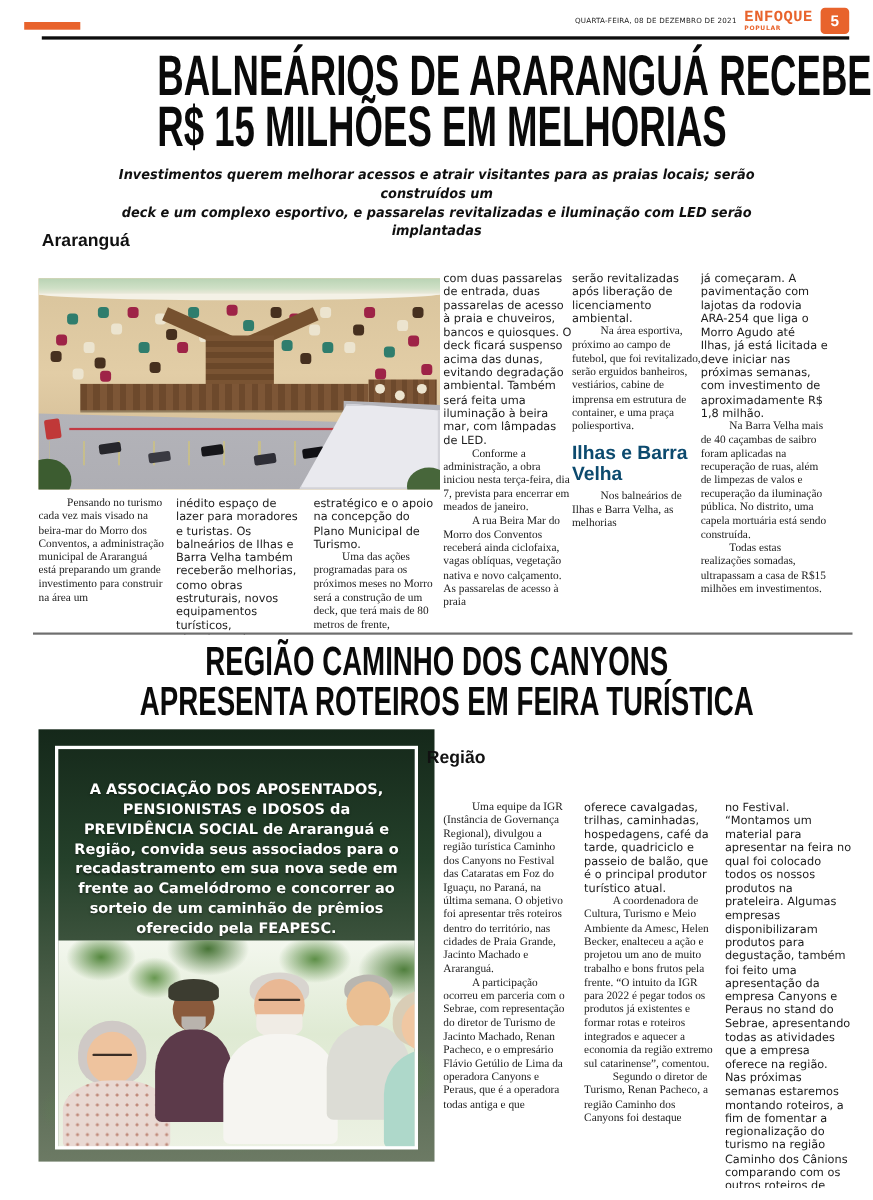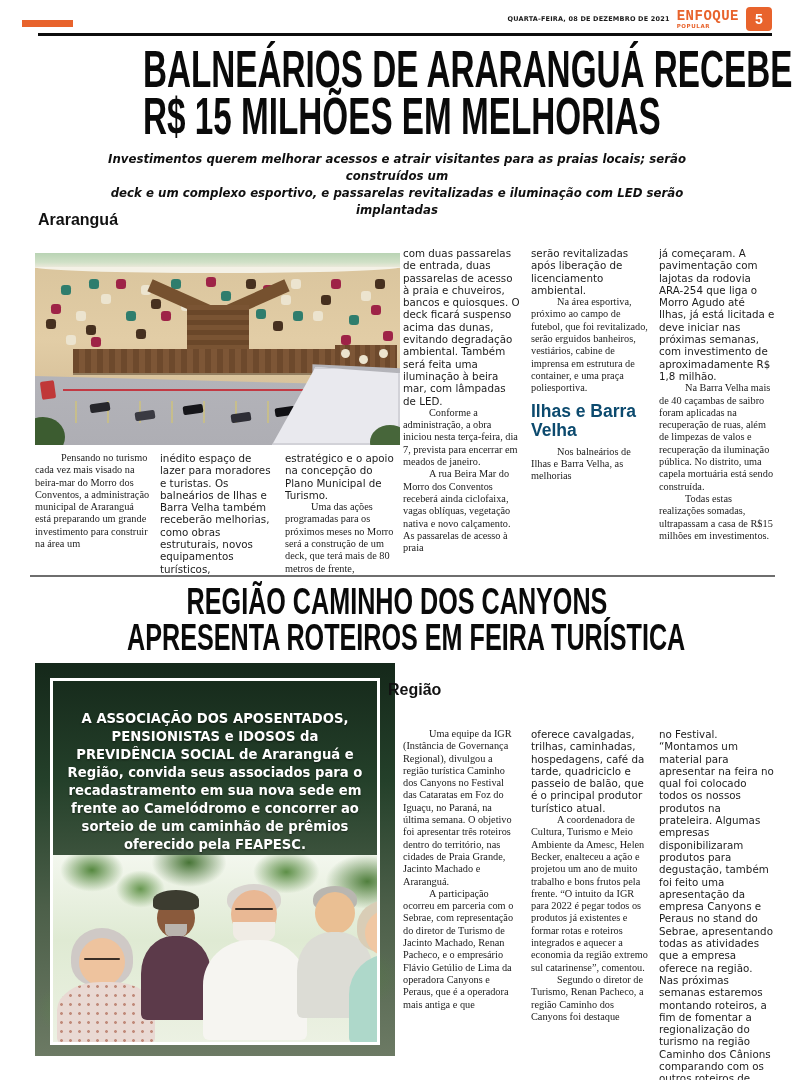--- a/index.html
+++ b/index.html
@@ -3,21 +3,21 @@
 <meta charset="utf-8">
 <style>
   html,body{margin:0;padding:0;}
   body{
     width:794px;height:1091px;position:relative;background:#ffffff;
     font-family:"DejaVu Sans",sans-serif;color:#161616;overflow:hidden;
   }
   
   .accent-bar{position:absolute;left:22px;top:20px;width:51px;height:7px;background:#e8632c;}
   .mast-right{position:absolute;right:22px;top:7px;display:flex;align-items:center;gap:7px;}
-  .mast-date{font-size:6.5px;font-weight:bold;letter-spacing:.2px;color:#1a1a1a;white-space:nowrap;}
+  .mast-date{font-size:6.5px;font-weight:normal;letter-spacing:.2px;color:#1a1a1a;white-space:nowrap;}
   .brand{display:flex;flex-direction:column;line-height:1;}
   .brand-main{font-family:Liberation Mono, monospace;font-size:14px;font-weight:bold;color:#e8632c;letter-spacing:.5px;}
   .brand-sub{font-size:5.5px;font-weight:bold;color:#e8632c;letter-spacing:.6px;margin-top:1px;}
   .page-badge{width:26px;height:24px;background:#e8632c;border-radius:4px;display:flex;align-items:center;justify-content:center;
     color:#fff;font-size:14px;font-weight:bold;font-family:"Liberation Sans",sans-serif;}
   .mast-rule{position:absolute;left:38px;top:33px;width:734px;height:3px;background:#0d0d0d;}
   
   .headline1{position:absolute;left:0;top:46px;width:794px;text-align:center;
     font-family:"Liberation Sans",sans-serif;font-weight:bold;color:#0a0a0a;
     font-size:52px;line-height:47px;transform:scaleX(.64);transform-origin:50% 0;white-space:nowrap;}
@@ -163,21 +163,21 @@
   </div>
   <div class="col" style="width:115px;">
     <p>inédito espaço de lazer para moradores e turistas. Os balneários de Ilhas e Barra Velha também receberão melhorias, como obras estruturais, novos equipamentos turísticos, planejamento</p>
   </div>
   <div class="col" style="width:115px;">
     <p>estratégico e o apoio na concepção do Plano Municipal de Turismo.</p>
     <p class="ind">Uma das ações programadas para os próximos meses no Morro será a construção de um deck, que terá mais de 80 metros de frente,</p>
   </div>
 </div>
 
-<div class="cols" style="left:403px;top:247px;width:372px;height:328px;gap:11px;">
+<div class="cols" style="left:403px;top:247px;width:372px;height:328px;">
   <div class="col" style="width:117px;">
     <p>com duas passarelas de entrada, duas passarelas de acesso à praia e chuveiros, bancos e quiosques. O deck ficará suspenso acima das dunas, evitando degradação ambiental. Também será feita uma iluminação à beira mar, com lâmpadas de LED.</p>
     <p class="ind">Conforme a administração, a obra iniciou nesta terça-feira, dia 7, prevista para encerrar em meados de janeiro.</p>
     <p class="ind">A rua Beira Mar do Morro dos Conventos receberá ainda ciclofaixa, vagas oblíquas, vegetação nativa e novo calçamento. As passarelas de acesso à praia</p>
   </div>
   <div class="col" style="width:117px;">
     <p>serão revitalizadas após liberação de licenciamento ambiental.</p>
     <p class="ind">Na área esportiva, próximo ao campo de futebol, que foi revitalizado, serão erguidos banheiros, vestiários, cabine de imprensa em estrutura de container, e uma praça poliesportiva.</p>
     <div class="subhead">Ilhas e Barra Velha</div>
     <p class="ind">Nos balneários de Ilhas e Barra Velha, as melhorias</p>
@@ -235,21 +235,21 @@
     </div>
   </div>
   <div class="ad-frame"></div>
 </div>
 
 <div class="sec-head" style="left:388px;top:681px;">Região</div>
 
 <div class="cols" style="left:403px;top:712px;width:372px;height:352px;gap:11px;margin-top:16px;">
   <div class="col" style="width:117px;">
     <p class="ind">Uma equipe da IGR (Instância de Governança Regional), divulgou a região turística Caminho dos Canyons no Festival das Cataratas em Foz do Iguaçu, no Paraná, na última semana. O objetivo foi apresentar três roteiros dentro do território, nas cidades de Praia Grande, Jacinto Machado e Araranguá.</p>
-    <p class="ind">A participação ocorreu em parceria com o Sebrae, com representação do diretor de Turismo de Jacinto Machado, Renan Pacheco, e o empresário Flávio Getúlio de Lima da operadora Canyons e Peraus, que é a operadora mais antiga e que</p>
+    <p class="ind">A participação ocorreu em parceria com o Sebrae, com representação do diretor de Turismo de Jacinto Machado, Renan Pacheco, e o empresário Flávio Getúlio de Lima da operadora Canyons e Peraus, que é a operadora todas antiga e que</p>
   </div>
   <div class="col" style="width:117px;">
     <p>oferece cavalgadas, trilhas, caminhadas, hospedagens, café da tarde, quadriciclo e passeio de balão, que é o principal produtor turístico atual.</p>
     <p class="ind">A coordenadora de Cultura, Turismo e Meio Ambiente da Amesc, Helen Becker, enalteceu a ação e projetou um ano de muito trabalho e bons frutos pela frente. “O intuito da IGR para 2022 é pegar todos os produtos já existentes e formar rotas e roteiros integrados e aquecer a economia da região extremo sul catarinense”, comentou.</p>
     <p class="ind">Segundo o diretor de Turismo, Renan Pacheco, a região Caminho dos Canyons foi destaque</p>
   </div>
   <div class="col" style="width:116px;">
     <p>no Festival. “Montamos um material para apresentar na feira no qual foi colocado todos os nossos produtos na prateleira. Algumas empresas disponibilizaram produtos para degustação, também foi feito uma apresentação da empresa Canyons e Peraus no stand do Sebrae, apresentando todas as atividades que a empresa oferece na região. Nas próximas semanas estaremos montando roteiros, a fim de fomentar a regionalização do turismo na região Caminho dos Cânions comparando com os outros roteiros de Santa Catarina”, concluiu.</p>
   </div>
 </div>

